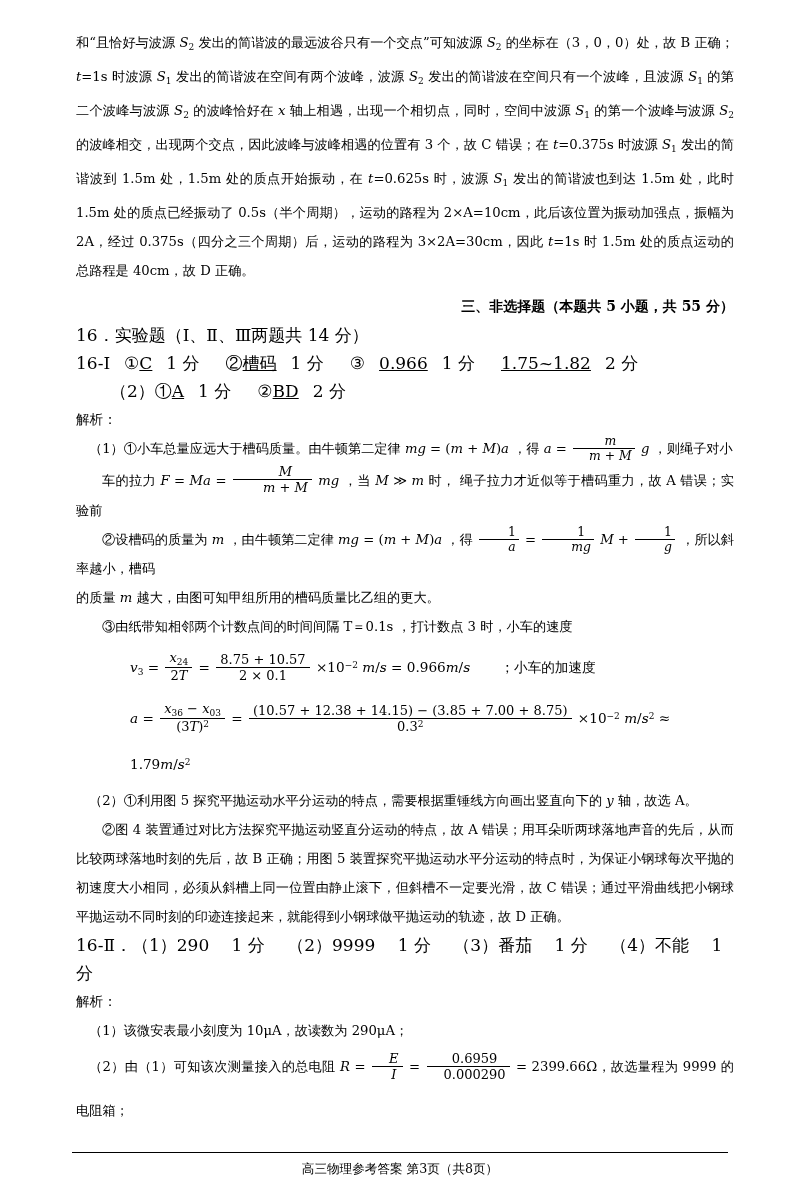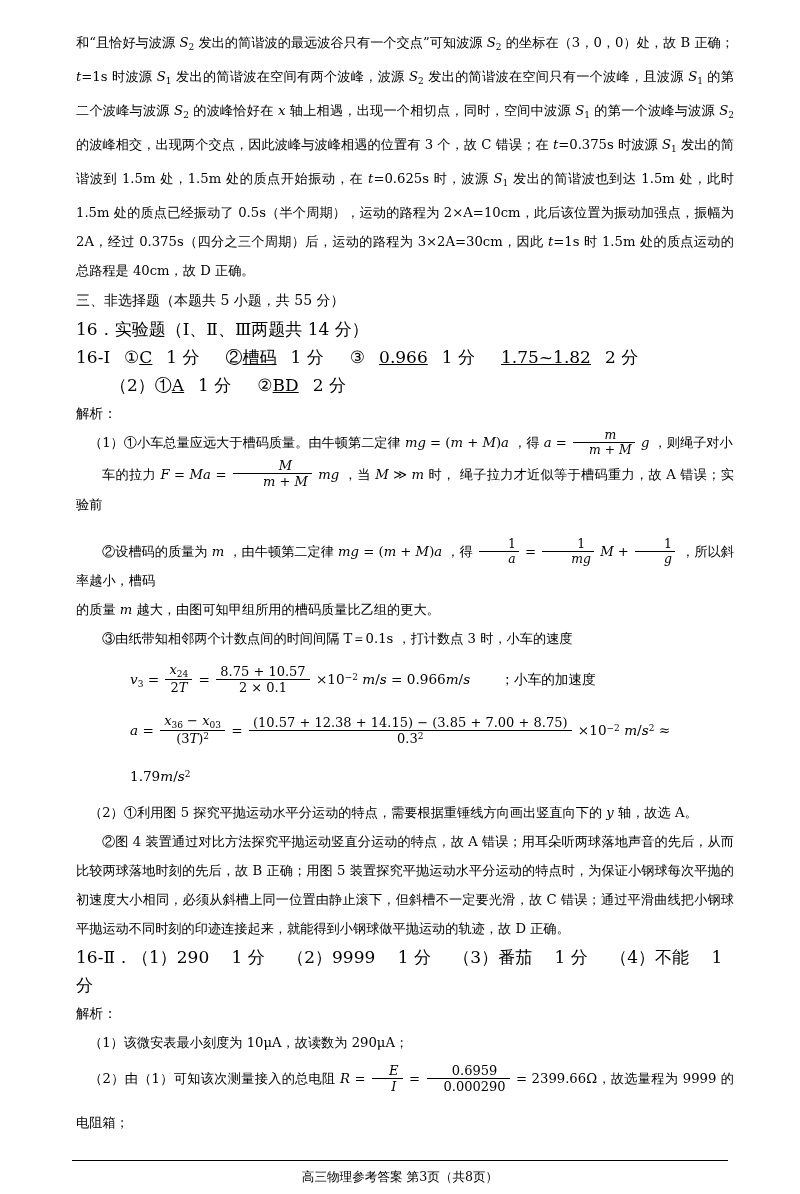--- a/index.html
+++ b/index.html
@@ -22,22 +22,24 @@
     font-size:13.2px;
     line-height:29px;
     text-align:justify;
     text-justify:inter-ideograph;
     text-indent:0;
   }
   .para.indent2 { text-indent:26px; }
   .para.indent1 { text-indent:13px; }
   .sec-head {
     font-size:14px;
-    font-weight:normal;
+    font-weight:bold;
     line-height:30px;
+    margin-top:6px;
+    text-align:right;
   }
   .item-line {
     font-size:17px;
     line-height:28px;
   }
   .jiexi {
     font-size:13.6px;
     font-weight:normal;
     line-height:29px;
   }
@@ -76,21 +78,21 @@
     line-height:40px;
     margin:4px 0 2px 0;
   }
   .eqline.center-left { padding-left:54px; }
   .eqline2 { font-size:13.6px; line-height:44px; padding-left:54px; }
 
   .footer {
     position:absolute;
     left:0;
     right:0;
-    bottom:8px;
+    bottom:16px;
     text-align:center;
     font-size:12.6px;
     font-family:"DejaVu Serif","Liberation Serif",serif;
   }
   .footer .fline {
     border-top:1px solid #000;
     width:656px;
     margin:0 auto 8px auto;
   }
 </style>
@@ -123,21 +125,21 @@
     （1）①小车总量应远大于槽码质量。由牛顿第二定律 <span class="math">mg</span> = (<span class="math">m</span> + <span class="math">M</span>)<span class="math">a</span> ，得 <span class="math">a</span> =
     <span class="frac"><span class="num"><span class="math">m</span></span><span class="den"><span class="math">m</span> + <span class="math">M</span></span></span>
     <span class="math">g</span> ，则绳子对小
   </p>
   <p class="para" style="text-indent:26px">
     车的拉力 <span class="math">F</span> = <span class="math">Ma</span> =
     <span class="fracbig"><span class="num"><span class="math">M</span></span><span class="den"><span class="math">m</span> + <span class="math">M</span></span></span>
     <span class="math">mg</span> ，当 <span class="math">M</span> ≫ <span class="math">m</span> 时，<span class="sp" style="width:4px"></span>绳子拉力才近似等于槽码重力，故 A 错误；实验前
   </p>
 
-  <p class="para indent2" style="margin-top:18px">
+  <p class="para indent2" style="">
     ②设槽码的质量为 <span class="math">m</span> ，由牛顿第二定律 <span class="math">mg</span> = (<span class="math">m</span> + <span class="math">M</span>)<span class="math">a</span> ，得
     <span class="frac"><span class="num">1</span><span class="den"><span class="math">a</span></span></span>
     =
     <span class="frac"><span class="num">1</span><span class="den"><span class="math">mg</span></span></span>
     <span class="math">M</span> +
     <span class="frac"><span class="num">1</span><span class="den"><span class="math">g</span></span></span>
     ，所以斜率越小，槽码
   </p>
   <p class="para">
     的质量 <span class="math">m</span> 越大，由图可知甲组所用的槽码质量比乙组的更大。

